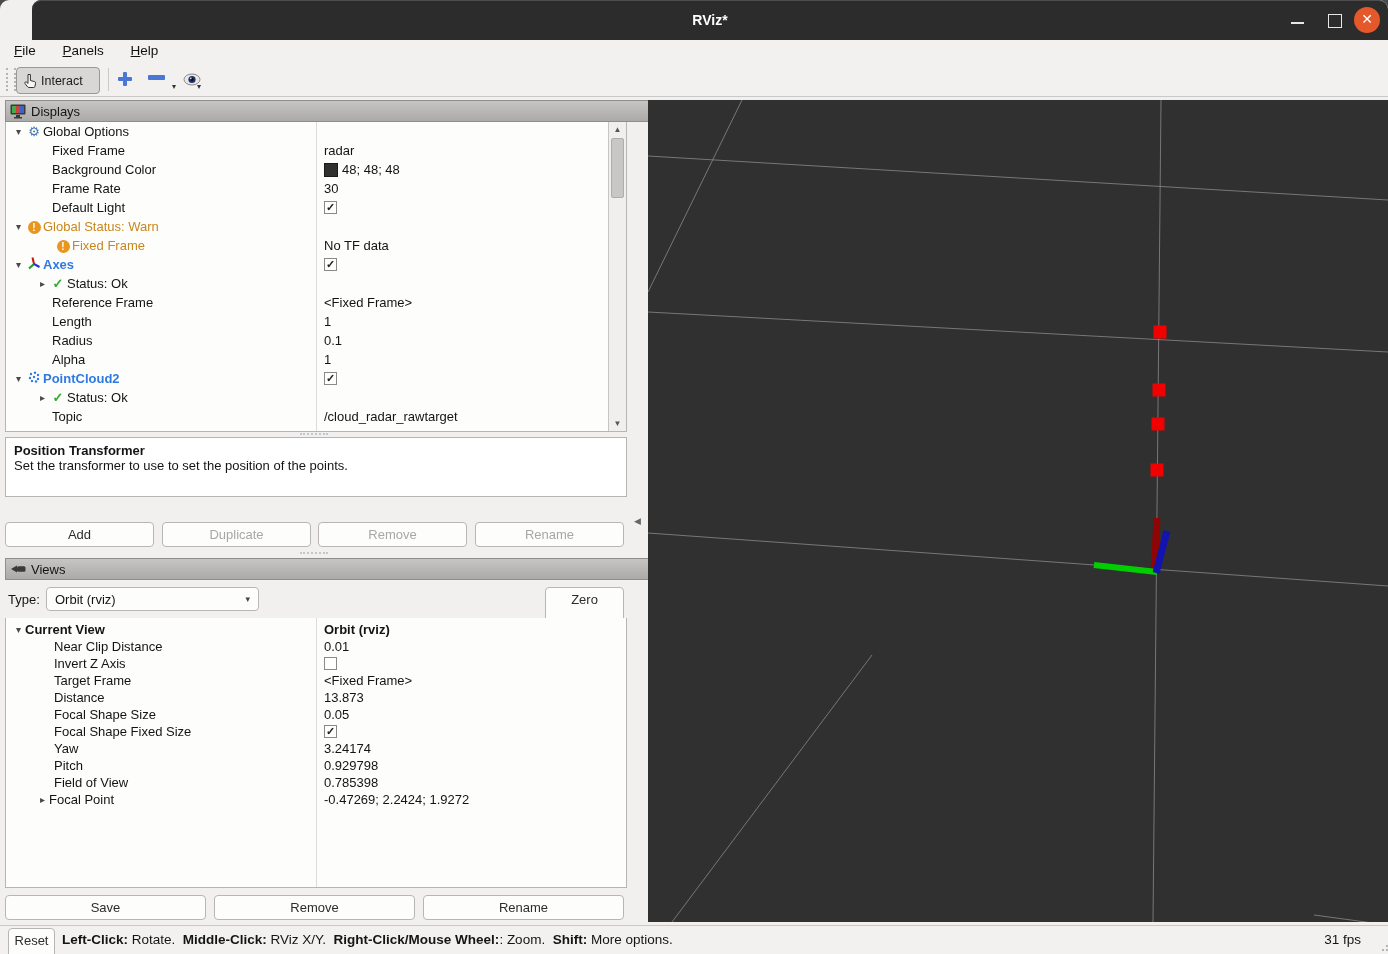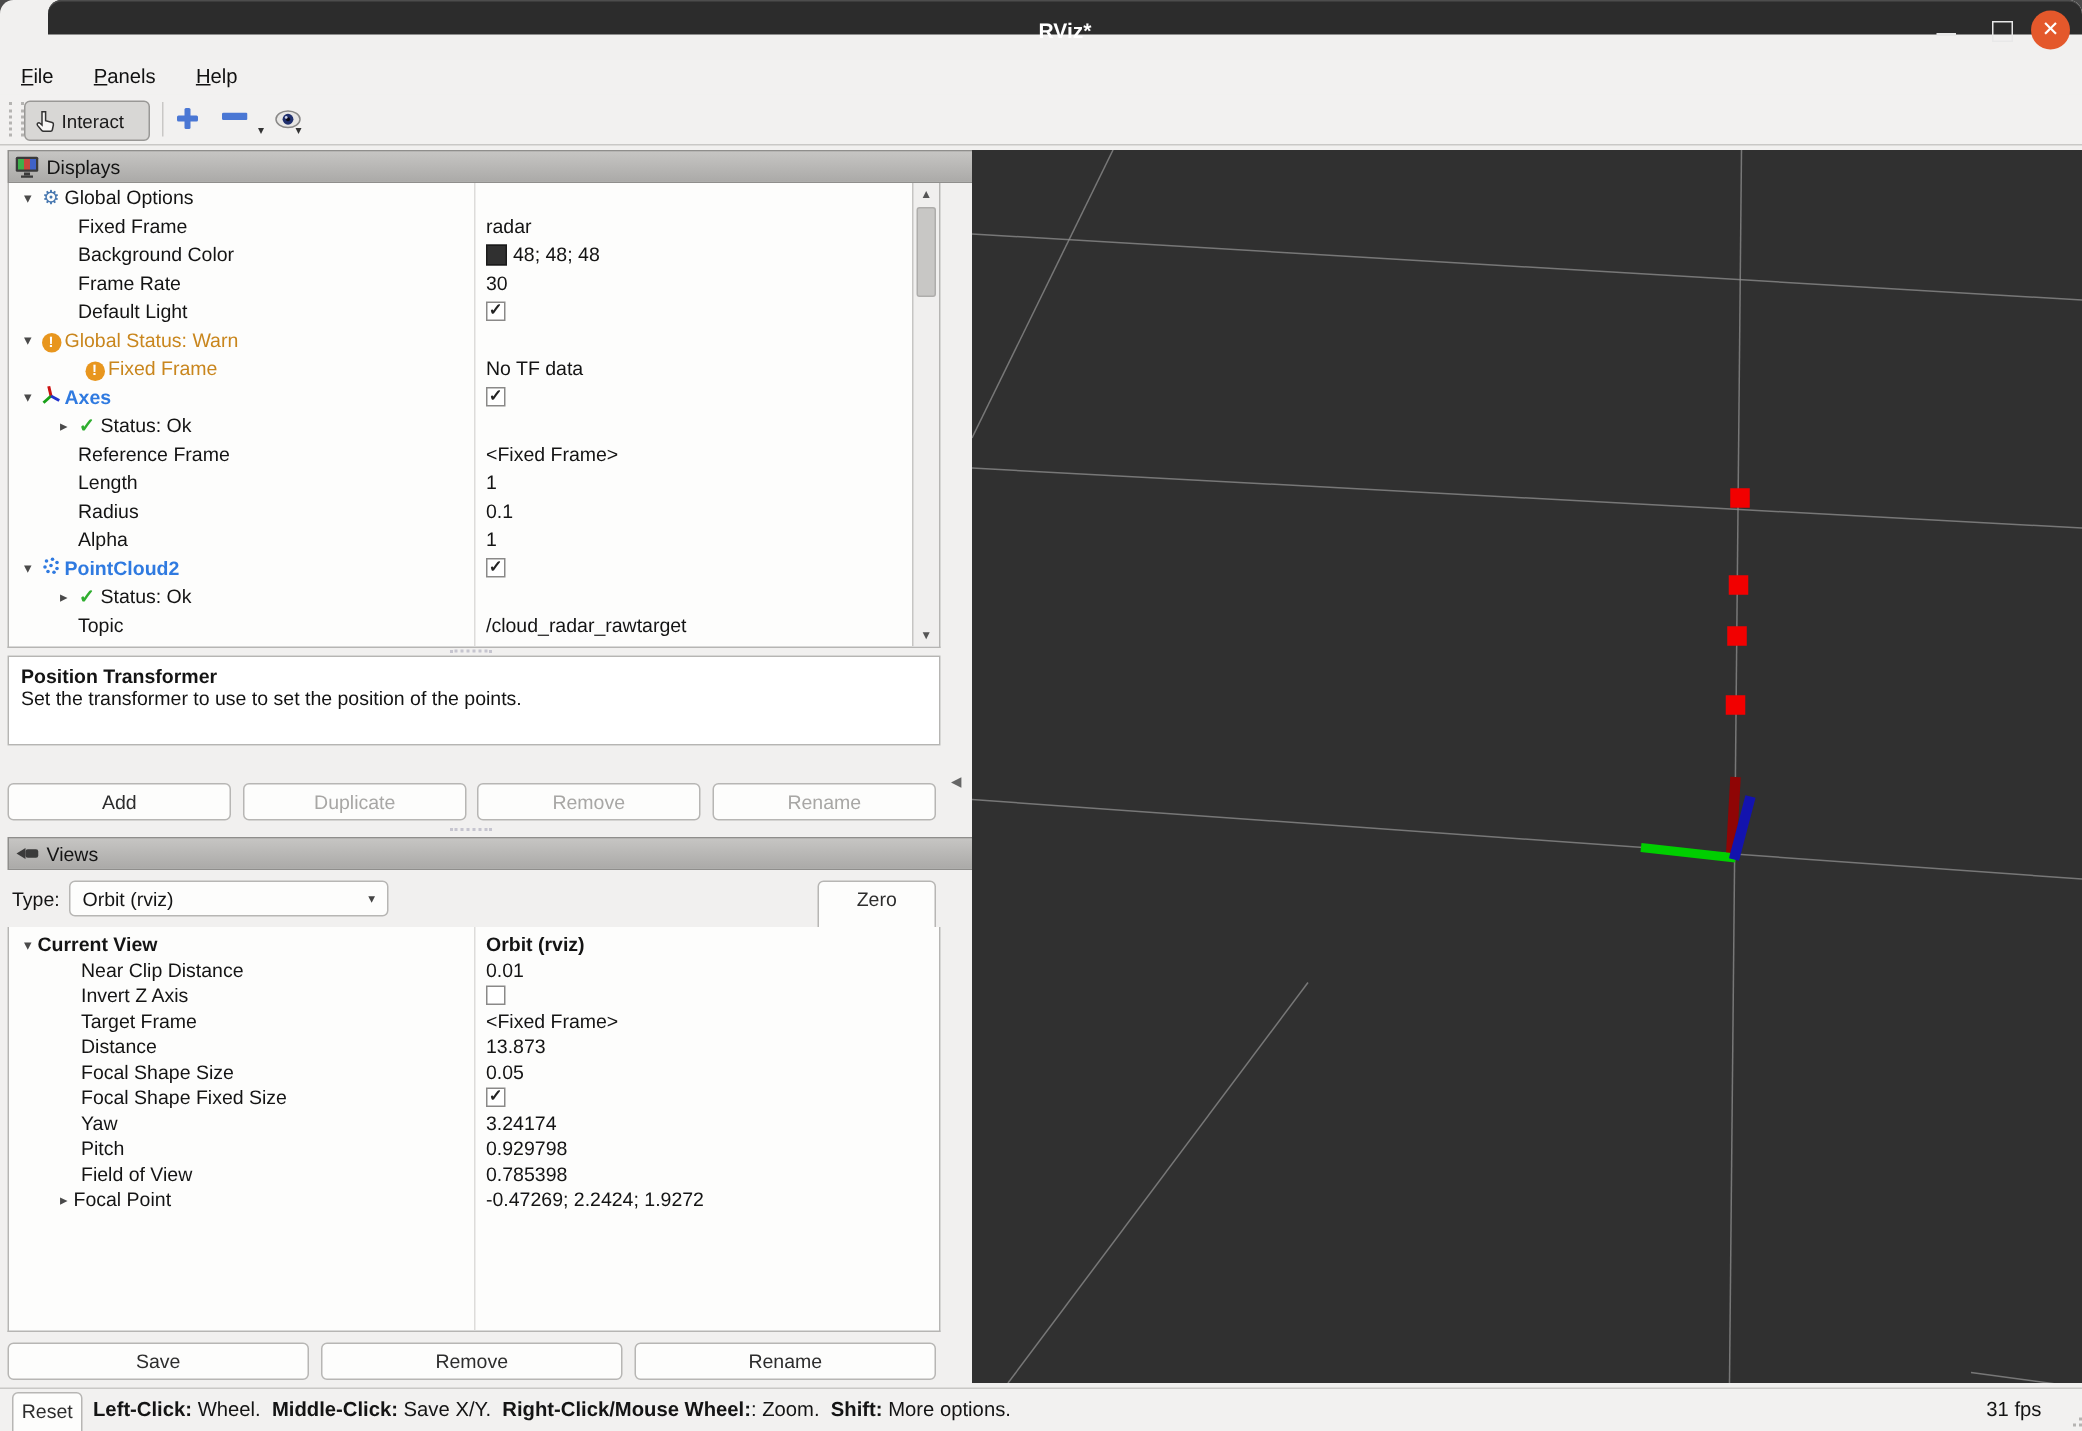--- a/index.html
+++ b/index.html
@@ -1,19 +1,19 @@
 <!DOCTYPE html>
 <html><head>
 <meta charset="utf-8">
 <style>
   html,body{margin:0;padding:0;background:#4a4a4a;}
   .win{position:relative;width:1388px;height:954px;background:#f1f0ef;
        font-family:"Liberation Sans",sans-serif;overflow:hidden;border-radius:9px 9px 0 0;}
   
-  .titlebar{position:absolute;left:0;top:0;right:0;height:23px;background:#2c2c2c;
+  .titlebar{position:absolute;left:0;top:0;right:0;height:40px;background:#2c2c2c;
             border-radius:9px 9px 0 0;box-shadow:inset 0 1px 0 #4d4d4d;margin-left:32px;}
   .title{position:absolute;left:0;right:0;top:0;line-height:40px;text-align:center;
          color:#ffffff;font-size:14px;font-weight:bold;}
   .winbtn{position:absolute;top:12px;width:16px;height:16px;color:#e8e8e8;}
   .btn-min{right:84px;border-bottom:2px solid #e8e8e8;height:10px;width:13px;}
   .btn-max{right:46px;width:12px;height:12px;border:1.5px solid #e8e8e8;top:14px;}
   .btn-close{right:8px;top:7px;width:26px;height:26px;border-radius:50%;background:#e4582b;
              color:#fff;text-align:center;line-height:25px;font-size:14px;}
   
   .menubar{position:absolute;left:0;top:40px;right:0;height:23px;background:#f2f1f0;font-size:13.5px;color:#111;}
@@ -364,18 +364,18 @@
       <line x1="1094" y1="565" x2="1157" y2="572" stroke="#00ce00" stroke-width="6"></line>
       <line x1="1156" y1="573" x2="1167" y2="531" stroke="#1313ae" stroke-width="7"></line>
       <rect x="1153.5" y="325.5" width="13" height="13" fill="#f20000"></rect>
       <rect x="1152.5" y="383.5" width="13" height="13" fill="#f20000"></rect>
       <rect x="1151.5" y="417.5" width="13" height="13" fill="#f20000"></rect>
       <rect x="1150.5" y="463.5" width="13" height="13" fill="#f20000"></rect>
     </svg>
 
   <div class="statusbar">
     <div class="btn" style="left:8px;top:2px;width:47px;height:36px">Reset</div>
-    <div class="sb-text"><span class="sb-b">Left-Click:</span><span> Wheel.  </span><span class="sb-b">Middle-Click:</span><span> Save X/Y.  </span><span class="sb-b">Right-Click/Mouse Wheel:</span><span>: Zoom.  </span><span class="sb-b">Shift:</span><span> More options.</span></div>
+    <div class="sb-text"><span class="sb-b">Left-Click:</span><span> Rotate.  </span><span class="sb-b">Middle-Click:</span><span> RViz X/Y.  </span><span class="sb-b">Right-Click/Mouse Wheel:</span><span>: Zoom.  </span><span class="sb-b">Shift:</span><span> More options.</span></div>
     <div class="fps">31 fps</div>
     <div class="grip"></div>
   </div>
 
 </div>
 
 </body></html>

